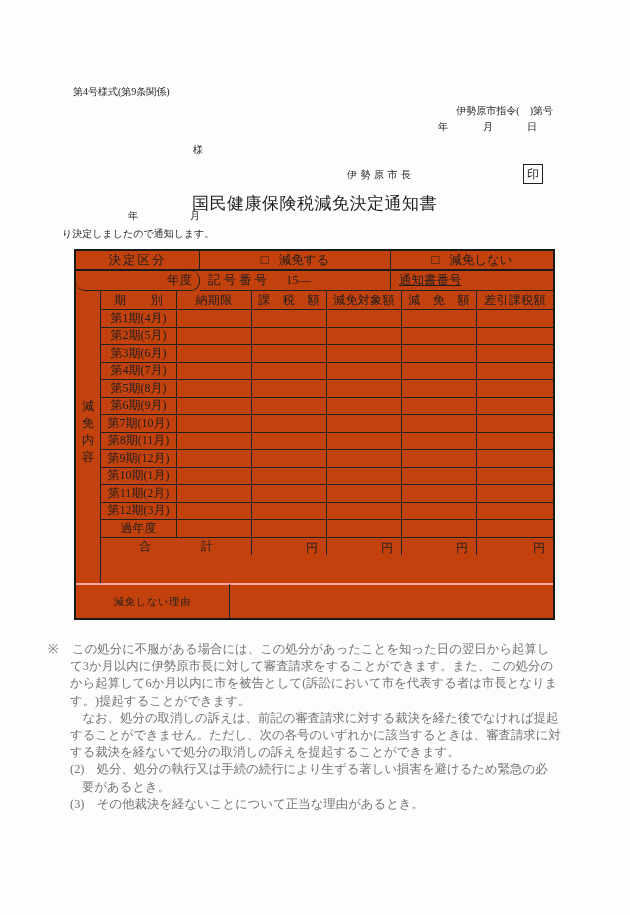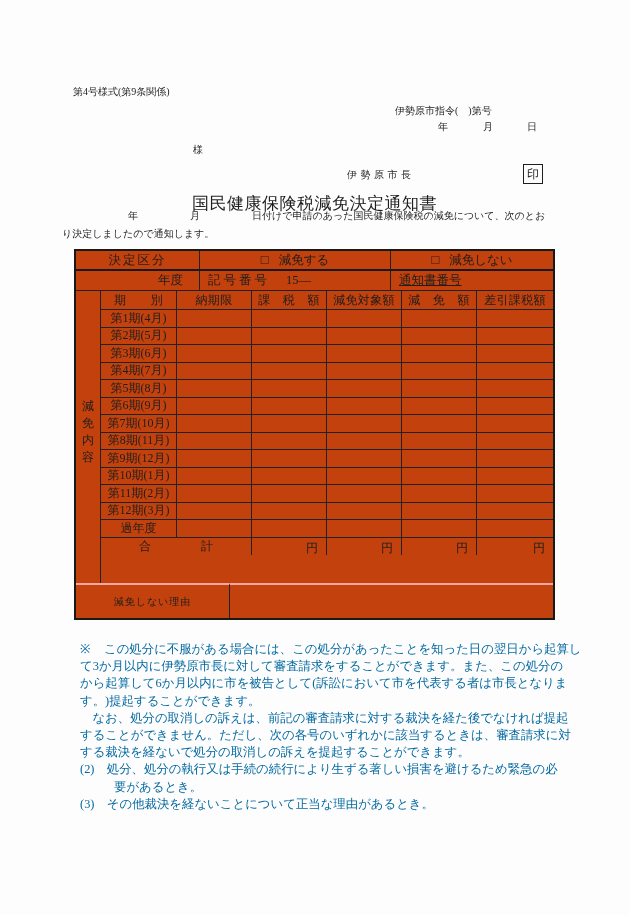--- a/index.html
+++ b/index.html
@@ -9,21 +9,21 @@
     background:#fdfdfd;
     font-family:"Liberation Serif","DejaVu Serif",serif;
     color:#1e1e1e;
     overflow:hidden;
   }
   .abs{position:absolute;white-space:nowrap;}
   .t12{font-size:10px;line-height:15px;}
 
   
   .form-number{left:73px;top:84px;}
-  .directive{left:395px;top:103px;width:158px;display:flex;justify-content:flex-start;}
+  .directive{left:395px;top:103px;width:158px;display:flex;justify-content:flex-end;}
   .date-y{left:438px;top:119px;}
   .date-m{left:483px;top:119px;}
   .date-d{left:527px;top:119px;}
   .addressee{left:193px;top:142px;}
   .mayor{left:347px;top:167px;letter-spacing:3.5px;}
   .seal{left:523px;top:164px;width:18px;height:18px;border:1.5px solid #1e1e1e;
         font-size:12px;line-height:18px;text-align:center;white-space:nowrap;}
   .doc-title{left:74px;top:192px;width:481px;text-align:center;font-size:17px;letter-spacing:0.5px;}
 
   
@@ -35,21 +35,21 @@
 
   
   .tablebox{position:absolute;left:74px;top:249px;width:481px;border:2px solid #191919;box-sizing:border-box;background:#c2410c;}
   .tablebox *{box-sizing:border-box;}
   .grid-top{display:grid;grid-template-columns:124px 191px 162px;grid-template-rows:20px 20px;}
   .grid-top > div{border-right:1px solid #222;font-size:12.5px;display:flex;align-items:center;}
   .grid-top > .lastc{border-right:none;}
   .grid-top > .r1{border-bottom:2px solid #191919;}
   .grid-top > .r2{border-bottom:1px solid #222;}
   .cell-center{justify-content:center;}
-  .cell-right{justify-content:flex-end;padding-right:16px;}
+  .cell-right{justify-content:flex-end;padding-right:7px;border-radius:9px;}
   .decision-label{letter-spacing:2px;}
   .chk{font-size:13px;margin-right:10px;}
   .symbolcell{padding-left:8px;}
   .symbolcell .lab{letter-spacing:3px;}
   .symbolcell .val{margin-left:16px;}
   .noticecell{padding-left:8px;text-decoration:underline;}
 
   .grid-main{display:grid;grid-template-columns:25px 76px 75px 75px 75px 75px 76px;
              grid-template-rows:19px repeat(14,17.5px) 28px;}
   .grid-main > div{border-right:1px solid #222;border-bottom:1px solid #222;font-size:12px;
@@ -61,24 +61,24 @@
   .hdr{letter-spacing:0.3px;}
   .total-cell{grid-column:2 / span 2;justify-content:space-between !important;padding:0 38px;border-bottom:none !important;}
   .yen-cell{align-items:flex-start !important;justify-content:flex-end !important;
             padding:2px 8px 0 0;border-bottom:none !important;}
 
   .grid-bottom{display:grid;grid-template-columns:154px 323px;grid-template-rows:35px;}
   .grid-bottom > div{border-top:2px solid #fca5a5;font-size:10px;display:flex;align-items:center;justify-content:center;}
   .grid-bottom > .reason-label{border-right:1px solid #222;letter-spacing:1px;}
 
   
-  .note{position:absolute;left:80px;top:641px;width:502px;font-size:12.4px;line-height:17.2px;color:#0369a1;}
+  .note{position:absolute;left:48px;top:641px;width:502px;font-size:12.4px;line-height:17.2px;color:#737373;}
   .note .note-l{white-space:nowrap;}
   .note .marker{display:inline-block;width:24px;}
-  .note .ind1{}
+  .note .ind1{margin-left:22px;}
   .note .ind2{margin-left:34px;}
 </style>
 </head>
 <body>
 
 <div class="page">
 
   <div class="abs t12 form-number">第4号様式(第9条関係)</div>
 
   <div class="abs t12 directive">
@@ -93,21 +93,20 @@
   <span class="abs t12 addressee">様</span>
 
   <span class="abs t12 mayor">伊勢原市長</span>
   <span class="abs seal">印</span>
 
   <div class="abs doc-title">国民健康保険税減免決定通知書</div>
 
   <div class="abs t12 intro1">
     <span class="iy">年</span>
     <span class="im">月</span>
-    <span class="ir">日付けで申請のあった国民健康保険税の減免について、次のとお</span>
   </div>
   <div class="abs t12 intro2">り決定しましたので通知します。</div>
 
   <div class="tablebox">
 
     <div class="grid-top">
       <div class="r1 cell-center decision-label">決定区分</div>
       <div class="r1 cell-center">
         <span class="chk">□</span>
         <span>減免する</span>

